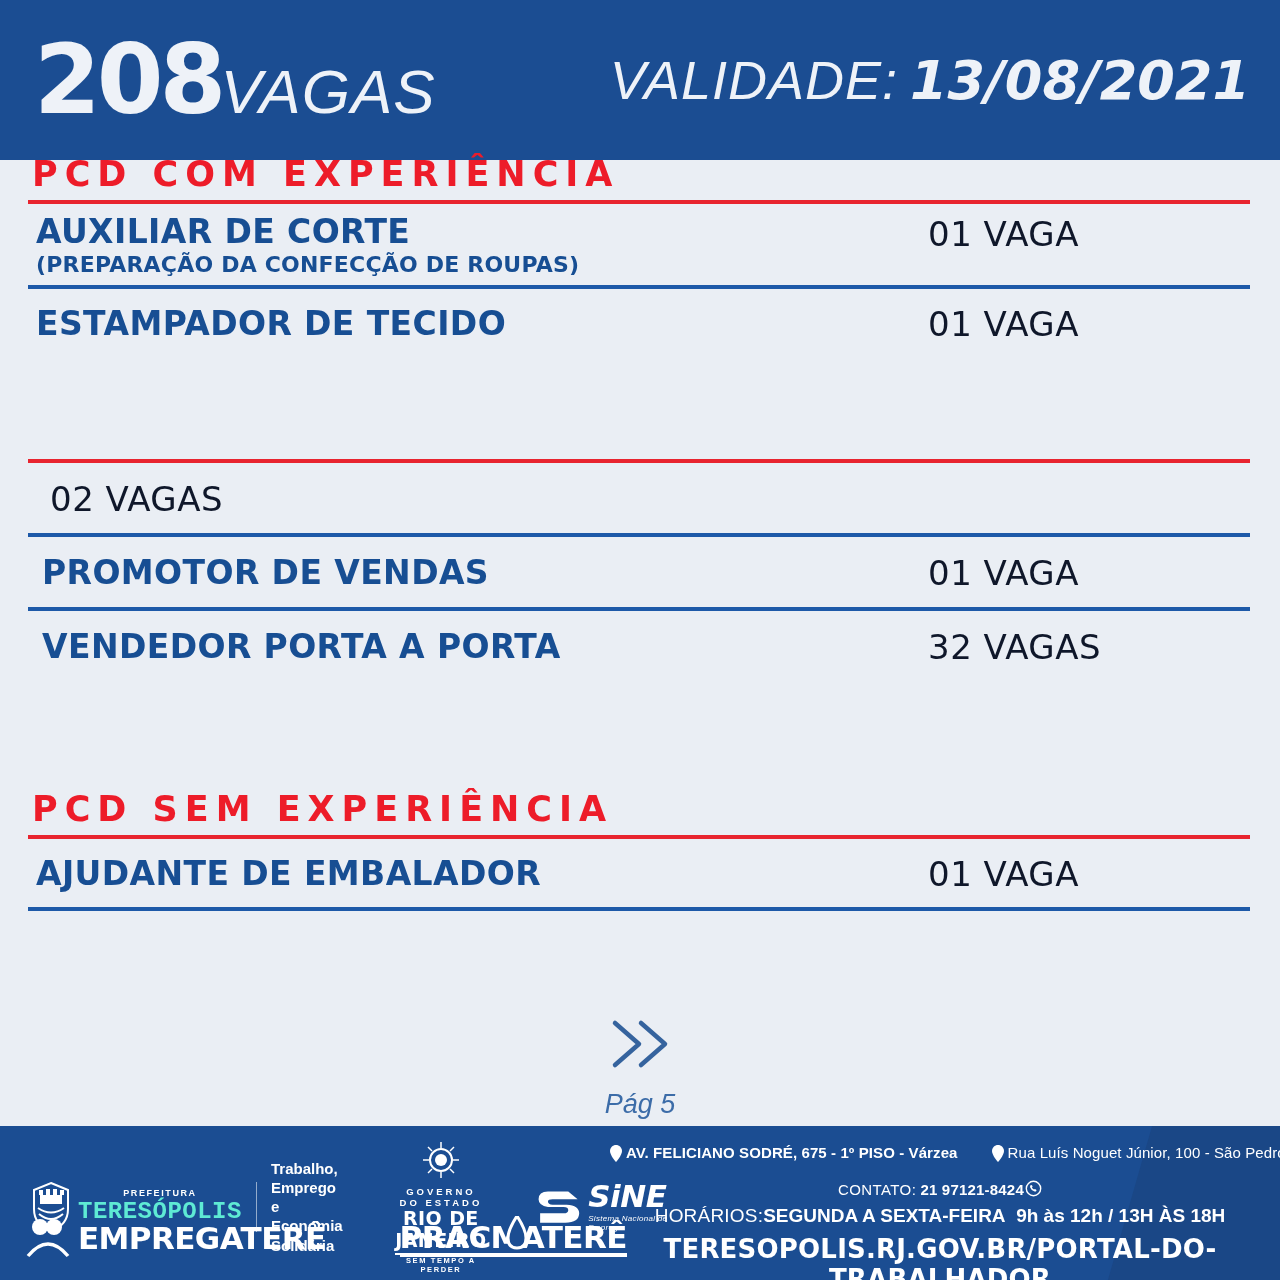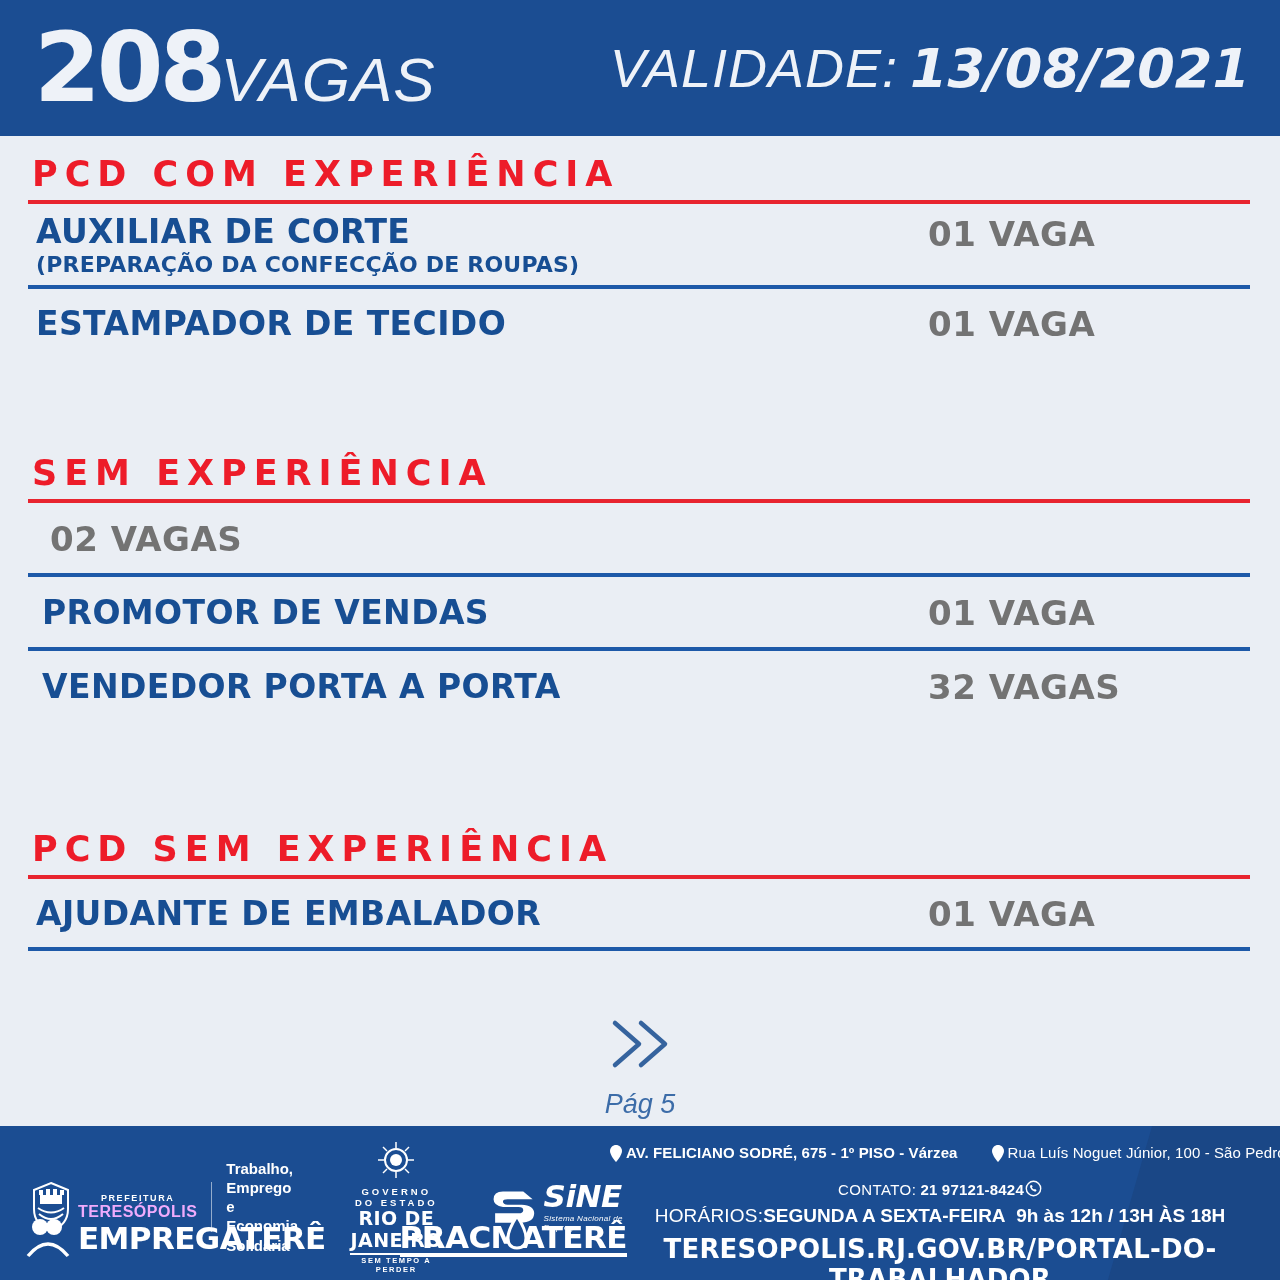--- a/index.html
+++ b/index.html
@@ -6,21 +6,21 @@
   html, body {
     width:1280px; height:1280px;
     background:#ebeff5;
     font-family:"Liberation Sans", sans-serif;
     overflow:hidden;
   }
   .poster { position:relative; width:1280px; height:1280px; background:#eaeef4; }
 
   
   .header {
-    position:absolute; left:0; top:0; width:1280px; height:136px;
+    position:absolute; left:0; top:0; width:1280px; height:160px;
     background:#1b4d92;
     display:flex; align-items:center; justify-content:space-between;
     padding:0 30px 0 34px;
   }
   .hdr-left { display:flex; align-items:baseline; color:#eef2f8; }
   .hdr-count {
     font-size:96px; font-weight:bold; letter-spacing:-4px; line-height:1;
     font-family:"DejaVu Sans", sans-serif;
   }
   .hdr-vagas {
@@ -60,21 +60,21 @@
   .row-title {
     color:#174e93; font-weight:bold; font-size:33px; letter-spacing:0.4px;
     font-family:"DejaVu Sans", sans-serif; line-height:1.12;
   }
   .row-sub {
     color:#174e93; font-weight:bold; font-size:22px; letter-spacing:0.2px;
     font-family:"DejaVu Sans", sans-serif; line-height:1.15; margin-top:1px;
   }
   .row-count {
     width:330px; flex:none;
-    color:#737373; font-weight:bold; font-size:34px; letter-spacing:0.5px;
+    color:#0f172a; font-weight:normal; font-size:34px; letter-spacing:0.5px;
     font-family:"DejaVu Sans", sans-serif;
     padding-left:8px;
   }
   .gap-xl { height:96px; }
 
   
   .pager {
     position:absolute; left:0; top:1015px; width:1280px;
     display:flex; flex-direction:column; align-items:center;
   }
@@ -95,21 +95,21 @@
   }
   .fl { position:absolute; left:0; top:0; width:600px; height:154px; z-index:2;}
   .fr { position:absolute; right:0; top:0; width:680px; height:154px; z-index:3; color:#fff;}
 
   .logos-top { position:absolute; left:28px; top:14px; display:flex; align-items:center; gap:0; }
 
   .pref { display:flex; align-items:center; }
   .pref-crest { width:46px; height:52px; position:relative; }
   .pref-txt { margin-left:4px; text-align:center; }
   .pref-small { color:#fff; font-size:9px; letter-spacing:1.6px; font-weight:bold;}
-  .pref-big { color:#f0abfc; font-size:16px; font-weight:bold; letter-spacing:0.5px; font-family:Liberation Sans, sans-serif;}
+  .pref-big { color:#5eead4; font-size:24px; font-weight:bold; letter-spacing:0.5px; font-family:Liberation Mono, monospace;}
   .vdiv { width:2px; height:50px; background:#ffffff88; margin:0 14px; }
   .teles { color:#fff; font-size:15px; font-weight:bold; line-height:1.28; font-family:"Liberation Sans", sans-serif;}
 
   .rj { margin-left:52px; text-align:center; color:#fff; }
   .rj-crest { width:40px; height:40px; margin:0 auto 2px; position:relative;}
   .rj-l1 { font-size:9.5px; letter-spacing:3px; font-weight:bold;}
   .rj-l2 { font-size:19px; letter-spacing:0.4px; font-weight:bold; font-family:"DejaVu Sans", sans-serif; margin-top:-1px;}
   .rj-hr { height:1.5px; background:#fff; margin:2px 0 1px;}
   .rj-l3 { font-size:7.5px; letter-spacing:1.6px; font-weight:bold;}
 
@@ -182,21 +182,20 @@
         <div class="row-title-wrap">
           <div class="row-title">ESTAMPADOR DE TECIDO</div>
         </div>
         <div class="row-count">01 VAGA</div>
       </div>
     </div>
 
     <div class="gap-xl"></div>
 
     <div class="section">
-      <div class="sec-title">SEM EXPERIÊNCIA</div>
       <div class="rule-red"></div>
 
       <div class="row" style="min-height:70px;align-items:center;padding-left:14px;">
         <div class="row-count">02 VAGAS</div>
       </div>
       <div class="rule-blue"></div>
 
       <div class="row" style="min-height:70px;align-items:center;padding-left:14px;">
         <div class="row-title-wrap">
           <div class="row-title">PROMOTOR DE VENDAS</div>

